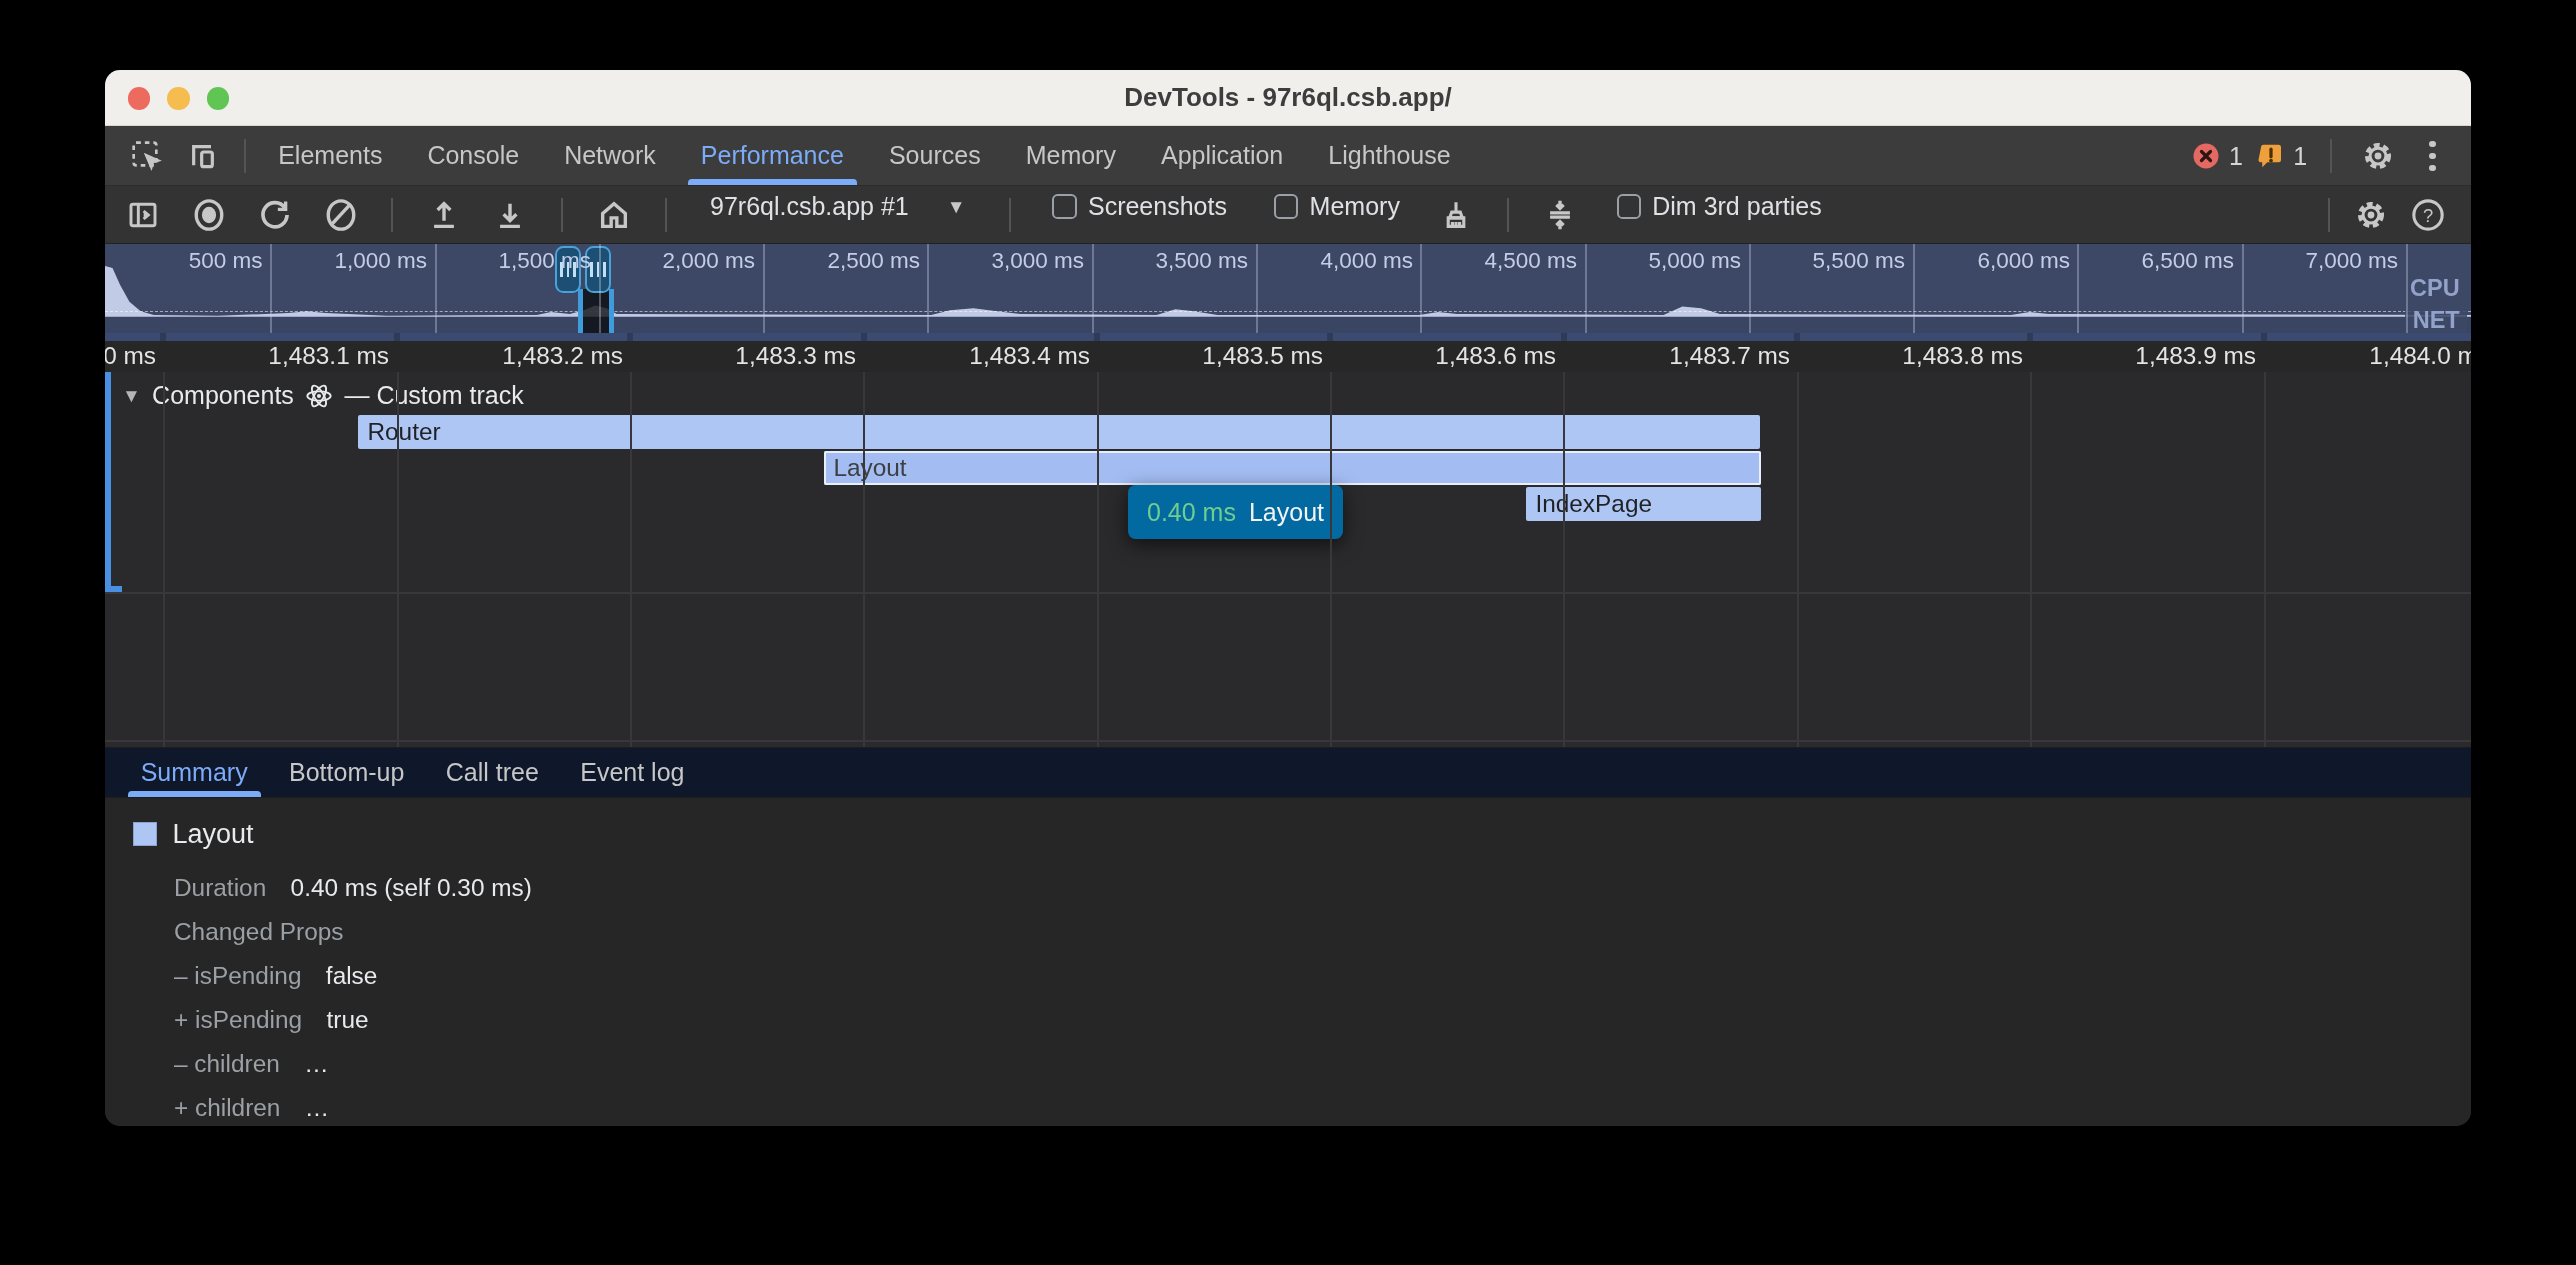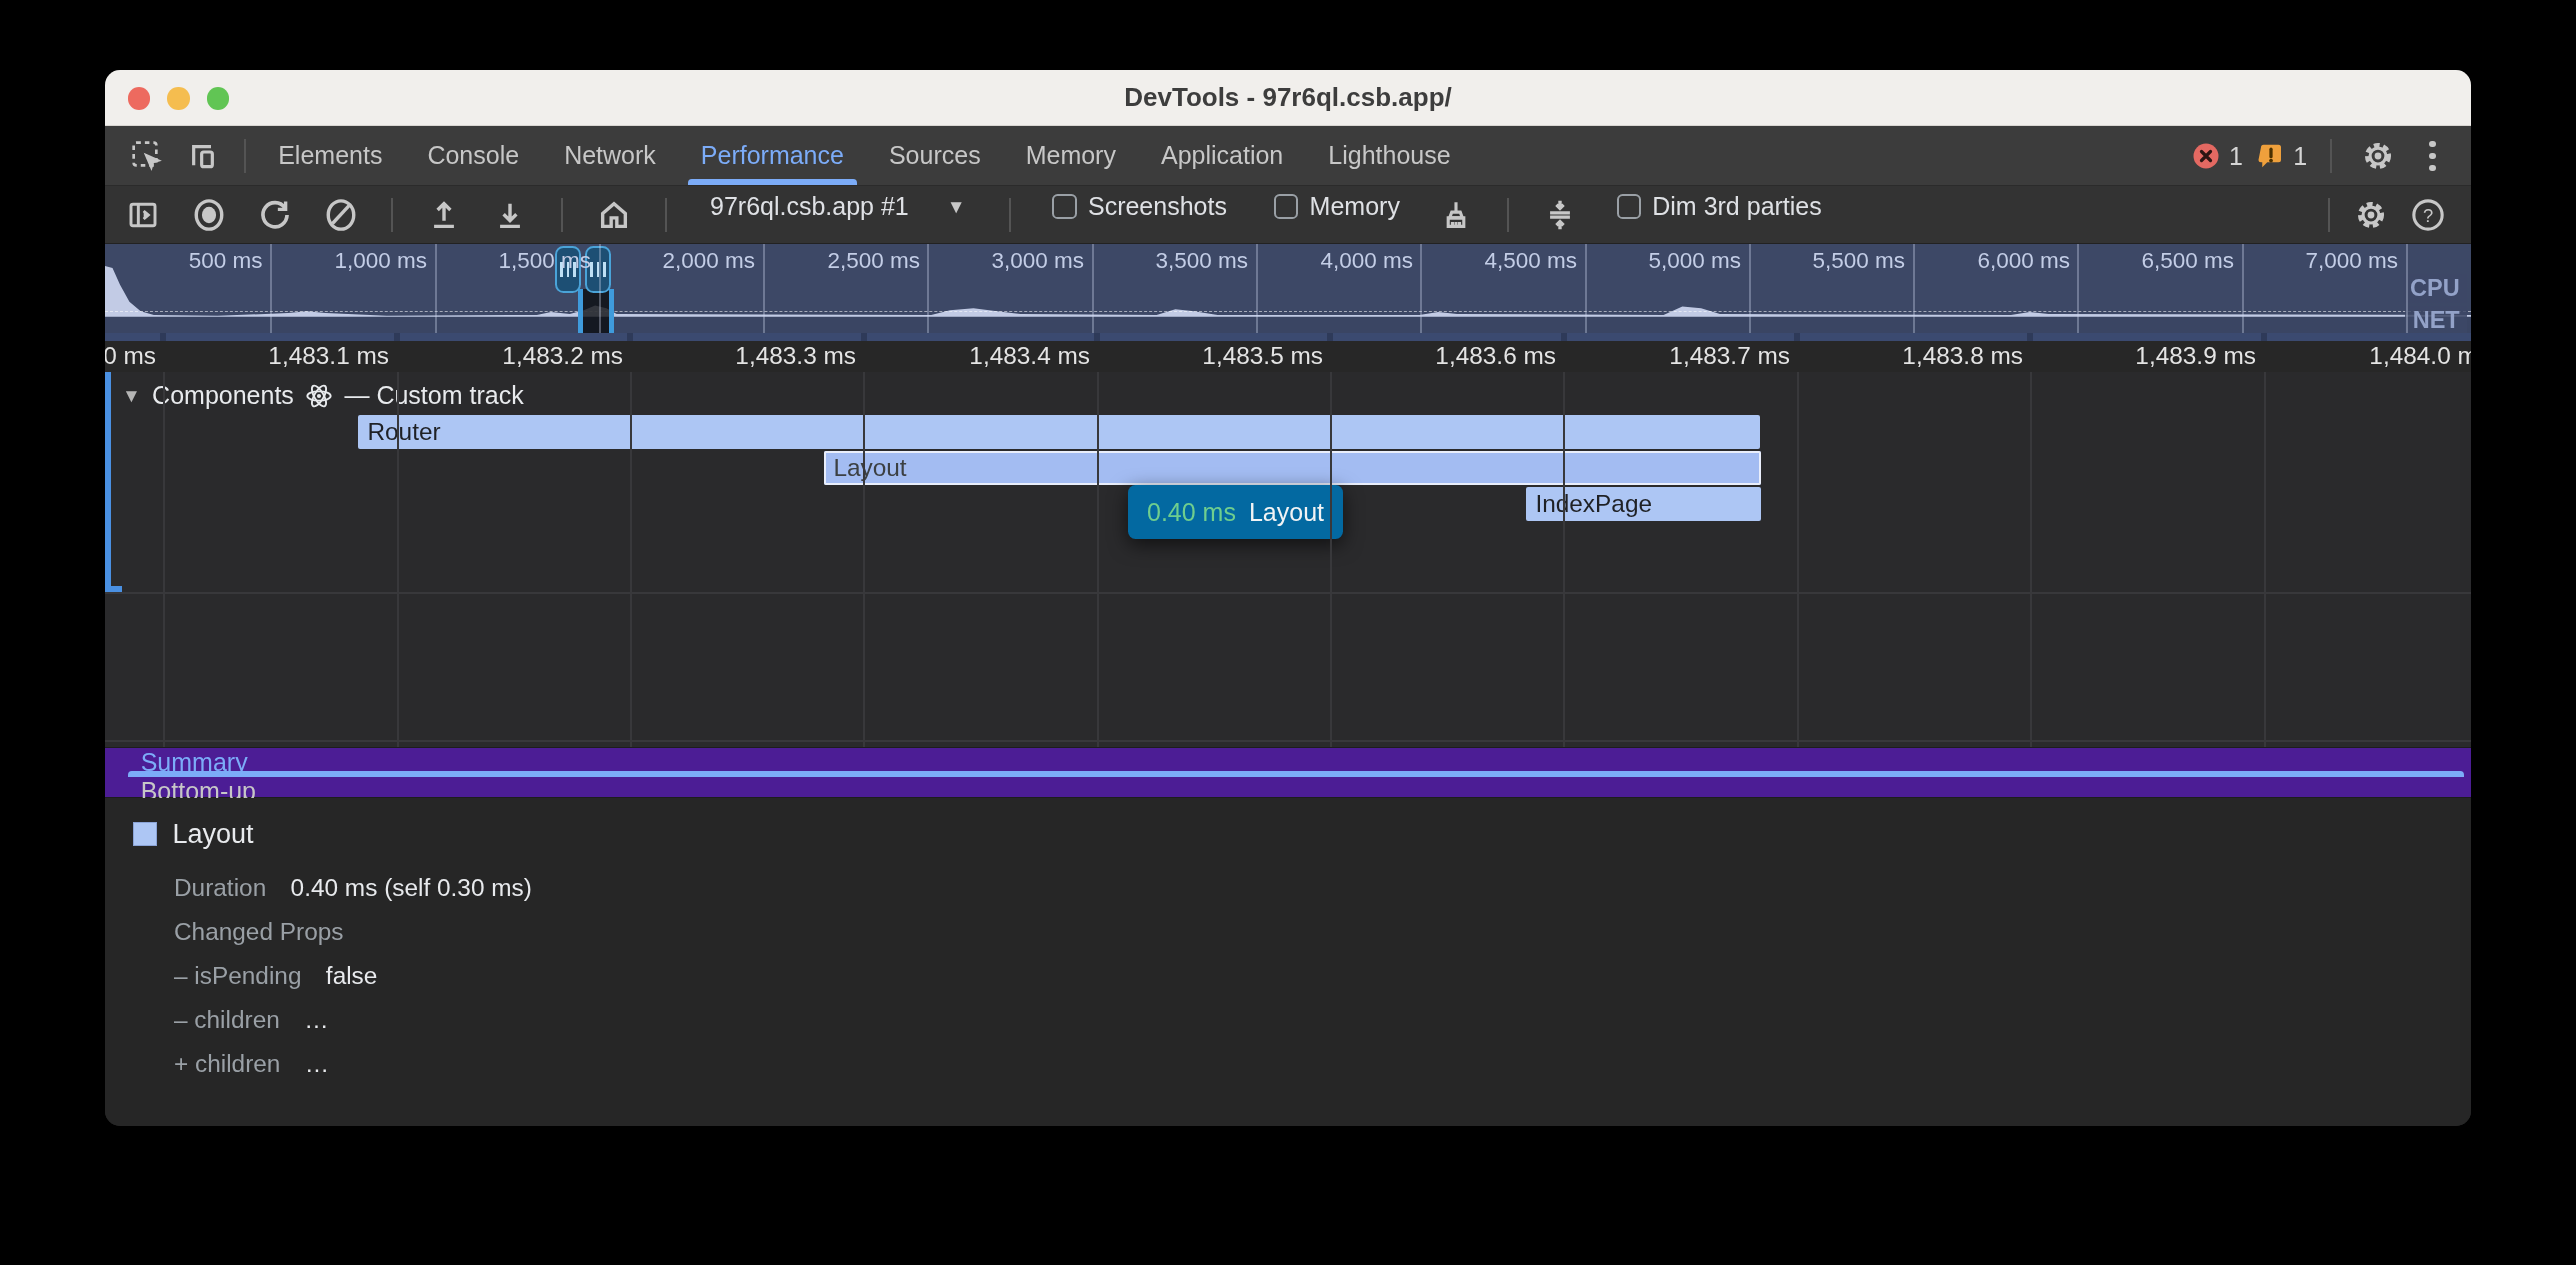--- a/index.html
+++ b/index.html
@@ -68,22 +68,22 @@
   .tri { font-size:19px; color:#b5b5b5; }
   .bar { position:absolute; height:34px; background:#adc6f4; color:#1f2125; font-size:24.4px; line-height:34px;
     padding-left:9.4px; white-space:nowrap; overflow:hidden; border-radius:2px; }
   .bar.hover { outline:2.8px solid #e9eefb; outline-offset:-2.8px; background:#a3bcf2; color:#3c4043; }
   .tooltip { position:absolute; left:1023px; top:113px; height:54px; background:#0369a1; border-radius:7.5px;
     display:flex; align-items:center; gap:13px; padding:0 19px; font-size:25px;
     box-shadow:0 5.6px 19px rgba(0,0,0,.6); }
   .tooltip .dur { color:#6fce8e; }
   .tooltip .lbl { color:#f1f3f4; }
   
-  .bottom-tabs { position:relative; height:51px; background:#4c1d95; display:flex; align-items:stretch; padding-left:15px;
-    border-top:0.9px solid #1d1d1d; border-bottom:0.9px solid #1d1d1d;flex-direction:column; }
+  .bottom-tabs { position:relative; height:51px; background:#0f172a; display:flex; align-items:stretch; padding-left:15px;
+    border-top:0.9px solid #1d1d1d; border-bottom:0.9px solid #1d1d1d; }
   .btab { position:relative; display:flex; align-items:center; padding:0 20.7px; font-size:25px; color:#c7c7c7; }
   .btab.active { color:#7cacf8; }
   .btab.active .underline { position:absolute; left:7.5px; right:7.5px; bottom:0; height:5.6px; background:#7cacf8; border-radius:3.8px 3.8px 0 0; }
   
   .summary { position:relative; height:328px; background:#262626; padding:20.7px 0 0 28px; }
   .sum-title-row { display:flex; align-items:center; gap:15px; margin-bottom:24.4px; }
   .swatch { width:24.4px; height:24.4px; background:#adc6f4; border:1.9px solid #8aa3d6; }
   .sum-title { font-size:27px; color:#e8eaed; }
   .sum-row { display:flex; align-items:baseline; margin-bottom:16px; font-size:24.4px; }
   .sum-label { color:#9aa0a6; margin-right:24.4px;margin-left:41px; }
@@ -399,20 +399,24 @@
             <div class="sum-value">0.40 ms (self 0.30 ms)</div>
           </div>
           <div class="sum-row">
             <div class="sum-label">Changed Props</div>
           </div>
           <div class="sum-row">
             <div class="sum-label">– isPending</div>
             <div class="sum-value">false</div>
           </div>
           <div class="sum-row">
+            <div class="sum-label">+ isPending</div>
+            <div class="sum-value">true</div>
+          </div>
+          <div class="sum-row">
             <div class="sum-label">– children</div>
             <div class="sum-value">…</div>
           </div>
           <div class="sum-row">
             <div class="sum-label">+ children</div>
             <div class="sum-value">…</div>
           </div>
         </div>
     </div>
 

